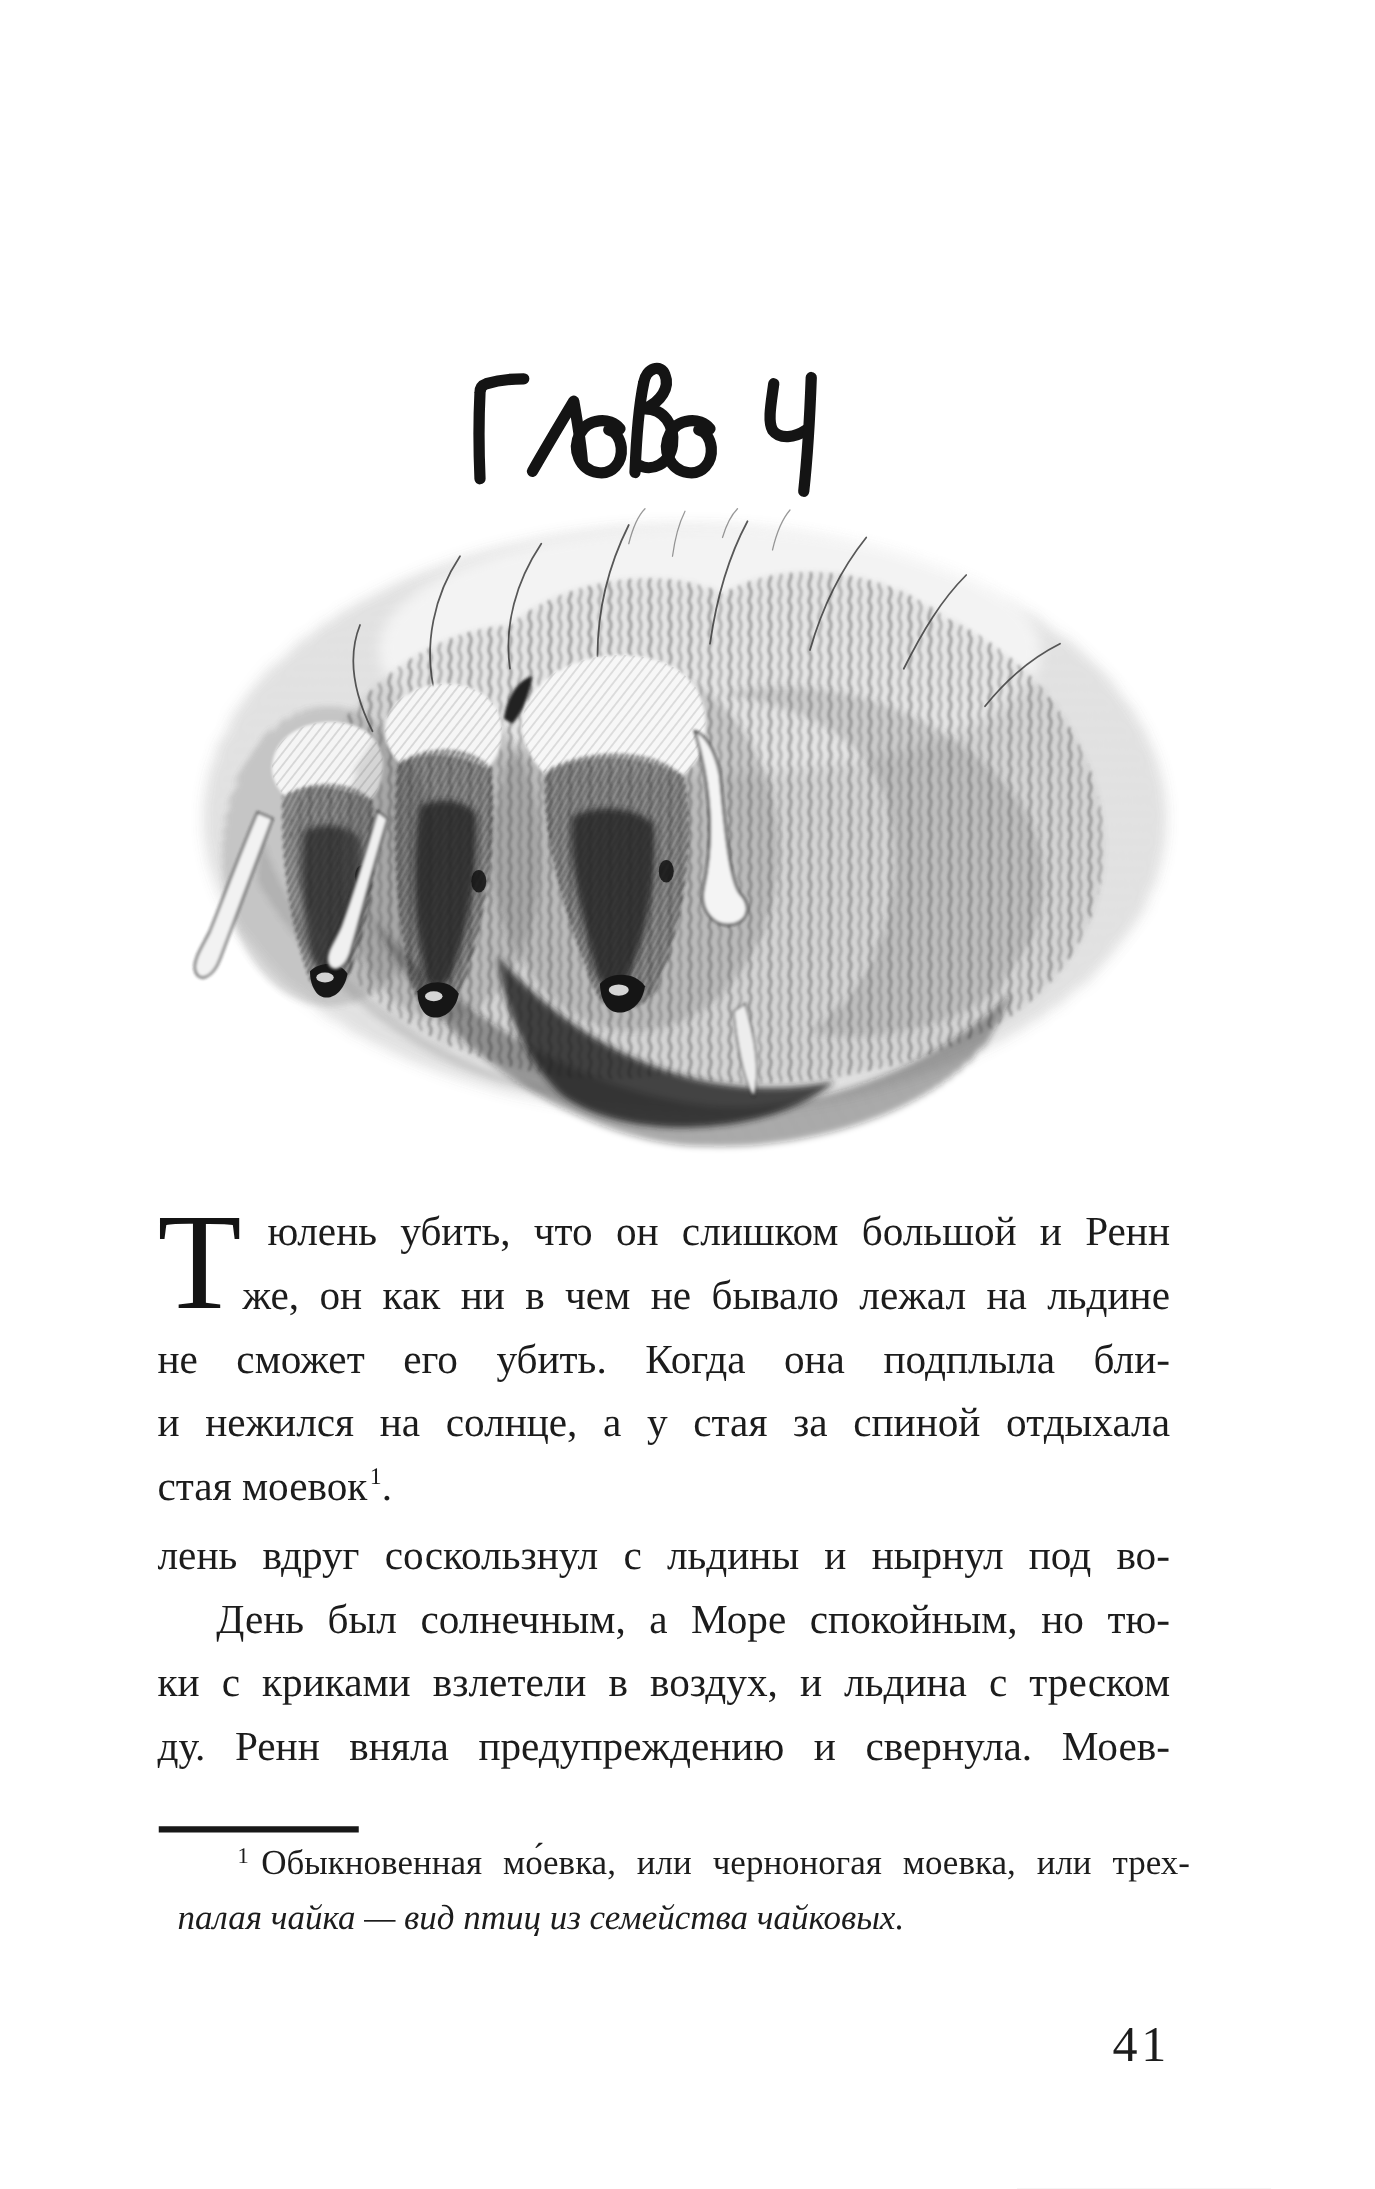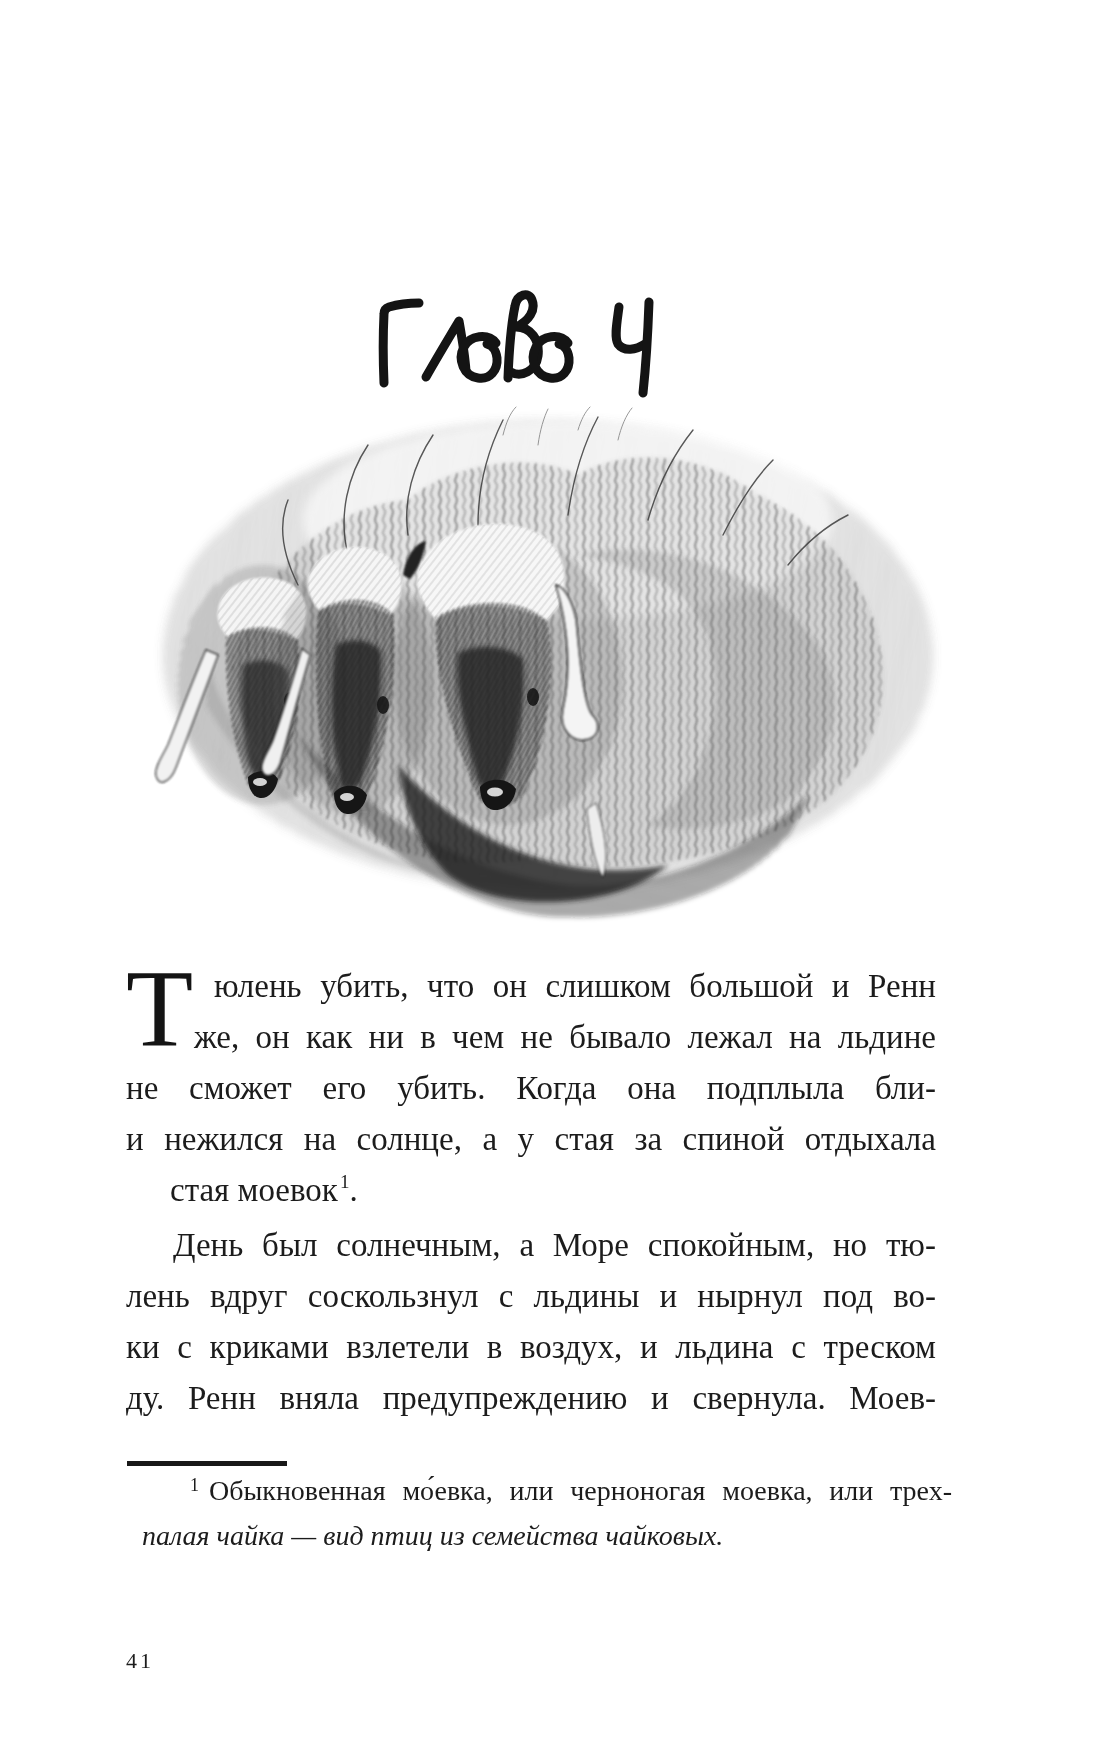--- a/index.html
+++ b/index.html
@@ -15,42 +15,42 @@
 
   
   .art { position:absolute; left:148px; top:405px; width:800px; height:525px; }
 
   
   .bodytext {
     position:absolute; left:126px; top:961px; width:810px;
     font-size:33px; line-height:51px; color:#1c1c1c;
   }
   .jl { text-align:justify; text-align-last:justify; }
-  .ll { text-align:left;margin-left:44px; }
+  .ll { text-align:left; }
   .p1l1 { text-indent:20px; }
   .ind { padding-left:47px; }
   .dropcap {
     float:left; width:68px; height:100px; overflow:visible;
     font-size:110px; line-height:96px; color:#141414;
   }
   .fnref { font-size:19px; position:relative; top:-13px; margin-left:2px; }
 
   
   .rule { position:absolute; left:127px; top:1461px; width:160px; height:5px; background:#181818; }
   .footnote {
     position:absolute; left:142px; top:1470px; width:810px;
     font-size:28px; line-height:42px; color:#1c1c1c;
   }
   .fn1 { text-align:justify; text-align-last:justify; padding-left:48px; }
   .fn2 { text-align:left;font-style:italic; }
   .fnmark { font-size:18px; position:relative; top:-9px; margin-right:10px; }
 
   .pagenum {
     position:absolute; left:126px; top:1612px; width:810px;
-    text-align:left; font-size:22px; letter-spacing:3px; color:#1c1c1c;margin-top:36px;
+    text-align:right; font-size:40px; letter-spacing:3px; color:#1c1c1c;
   }
 </style>
 </head>
 <body>
 
 <div class="page">
 
   <div class="heading">
     
     <svg width="300" height="125" viewBox="0 0 300 125">
@@ -168,22 +168,22 @@
     </svg>
   </div>
 
   <div class="bodytext">
     <div class="dropcap">Т</div>
     <div class="jl p1l1">юлень убить, что он слишком большой и Ренн</div>
     <div class="jl">же, он как ни в чем не бывало лежал на льдине</div>
     <div class="jl">не сможет его убить. Когда она подплыла бли-</div>
     <div class="jl">и нежился на солнце, а у стая за спиной отдыхала</div>
     <div class="ll"><span>стая моевок</span><span class="fnref">1</span><span>.</span></div>
+    <div class="jl">лень вдруг соскользнул с льдины и нырнул под во-</div>
     <div class="jl ind">День был солнечным, а Море спокойным, но тю-</div>
-    <div class="jl">лень вдруг соскользнул с льдины и нырнул под во-</div>
     <div class="jl">ки с криками взлетели в воздух, и льдина с треском</div>
     <div class="jl">ду. Ренн вняла предупреждению и свернула. Моев-</div>
   </div>
 
   <div class="rule"></div>
   <div class="footnote">
     <div class="fn1"><span class="fnmark">1</span><span>Обыкновенная мо́евка, или черноногая моевка, или трех-</span></div>
     <div class="fn2">палая чайка — вид птиц из семейства чайковых.</div>
   </div>
 

